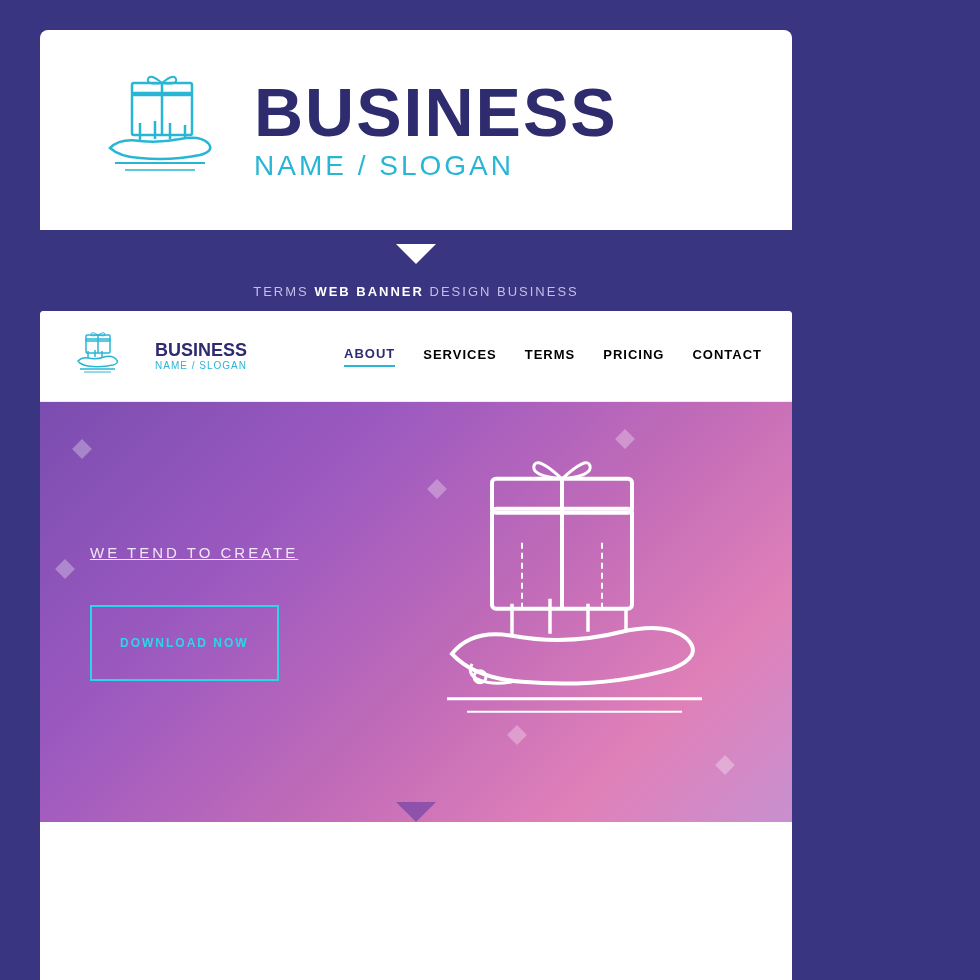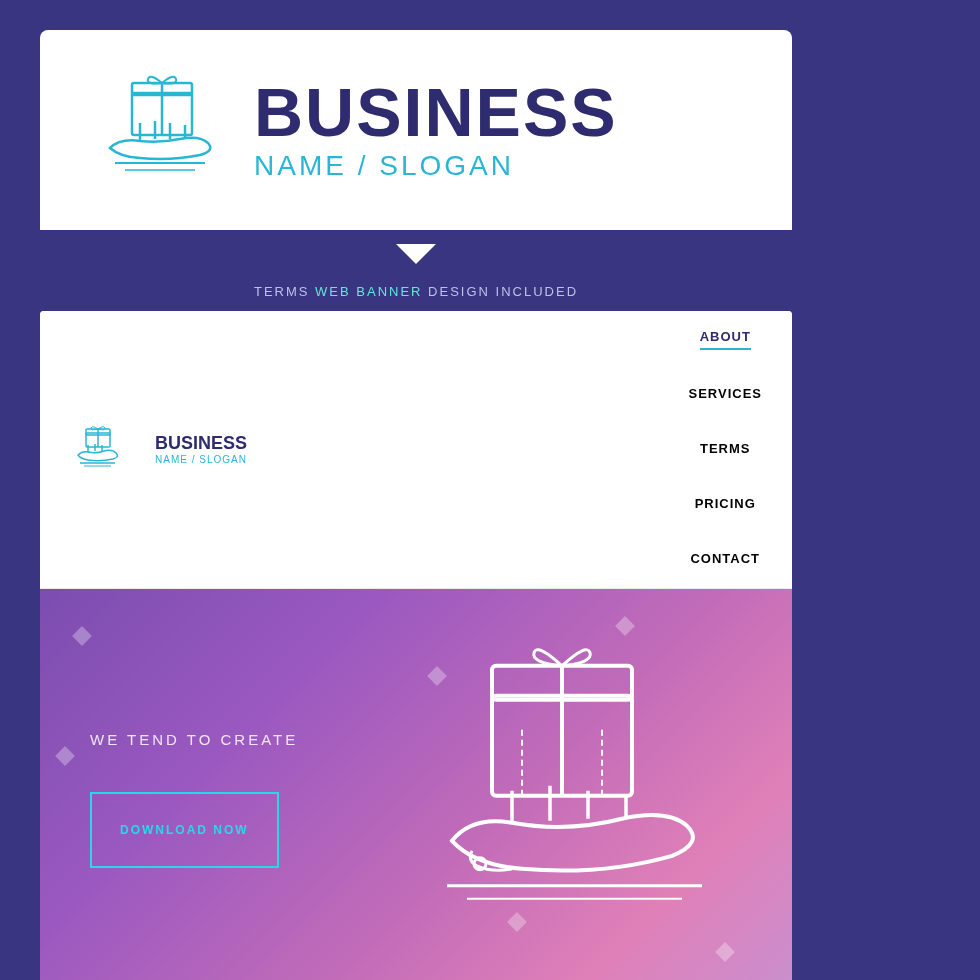--- a/index.html
+++ b/index.html
@@ -89,22 +89,22 @@
     .sample-label {
       color: #c0bfe8;
       font-size: 13px;
       letter-spacing: 2px;
       text-align: center;
       padding: 10px 0 12px;
       font-weight: 400;
     }
 
     .sample-label strong {
-      color: #5eead4;
-      font-weight: 400;
+      color: #ffffff;
+      font-weight: 700;
     }
 
     
     .web-preview {
       width: 100%;
       background: #ffffff;
       border-radius: 4px 4px 0 0;
       overflow: hidden;
       flex: 1;
     }
@@ -144,23 +144,22 @@
     }
 
     .nav-sub {
       font-size: 10px;
       color: #29b6d5;
       letter-spacing: 1px;
     }
 
     .nav-links {
       display: flex;
-      gap: 36px;
-      align-items: center;
-      flex-direction: column;
+      gap: 28px;
+      align-items: center;
     }
 
     .nav-link {
       font-size: 13px;
       font-weight: 600;
       color: #000000;
       letter-spacing: 1px;
       cursor: pointer;
       text-transform: uppercase;
       padding-bottom: 4px;
@@ -205,20 +204,21 @@
       max-width: 420px;
     }
 
     .hero-subtitle {
       color: rgba(255,255,255,0.85);
       font-size: 15px;
       letter-spacing: 3px;
       font-weight: 400;
       text-transform: uppercase;
       margin-bottom: 8px;
+      text-decoration: underline;
     }
 
     .hero-title {
       color: #ffffff;
       font-size: 72px;
       font-weight: 900;
       line-height: 1.05;
       text-transform: uppercase;
       letter-spacing: 1px;
     }
@@ -294,21 +294,21 @@
     <div class="logo-text-area">
       <span class="logo-business">BUSINESS</span>
       <span class="logo-sub">NAME / SLOGAN</span>
     </div>
   </div>
 
   <div class="arrow-divider">
     <div class="arrow-down"></div>
   </div>
   <div class="sample-label">
-    <span>TERMS </span><strong>WEB BANNER</strong><span> DESIGN INCLUDED</span>
+    <span>TERMS </span><strong>WEB BANNER</strong><span> DESIGN BUSINESS</span>
   </div>
 
   <div class="web-preview">
 
     <nav class="navbar">
       <div class="nav-logo-icon">
         <svg viewBox="0 0 55 50" fill="none" xmlns="http://www.w3.org/2000/svg">
           <path d="M8 32 Q12 28 18 29 Q26 31 34 28 Q42 26 46 30 Q50 34 43 36 Q30 39 18 37 Q11 36 8 32Z" stroke="#29b6d5" stroke-width="1.5" fill="none"></path>
           <path d="M18 29 L18 22" stroke="#29b6d5" stroke-width="1.5"></path>
           <path d="M25 28 L25 21" stroke="#29b6d5" stroke-width="1.5"></path>

